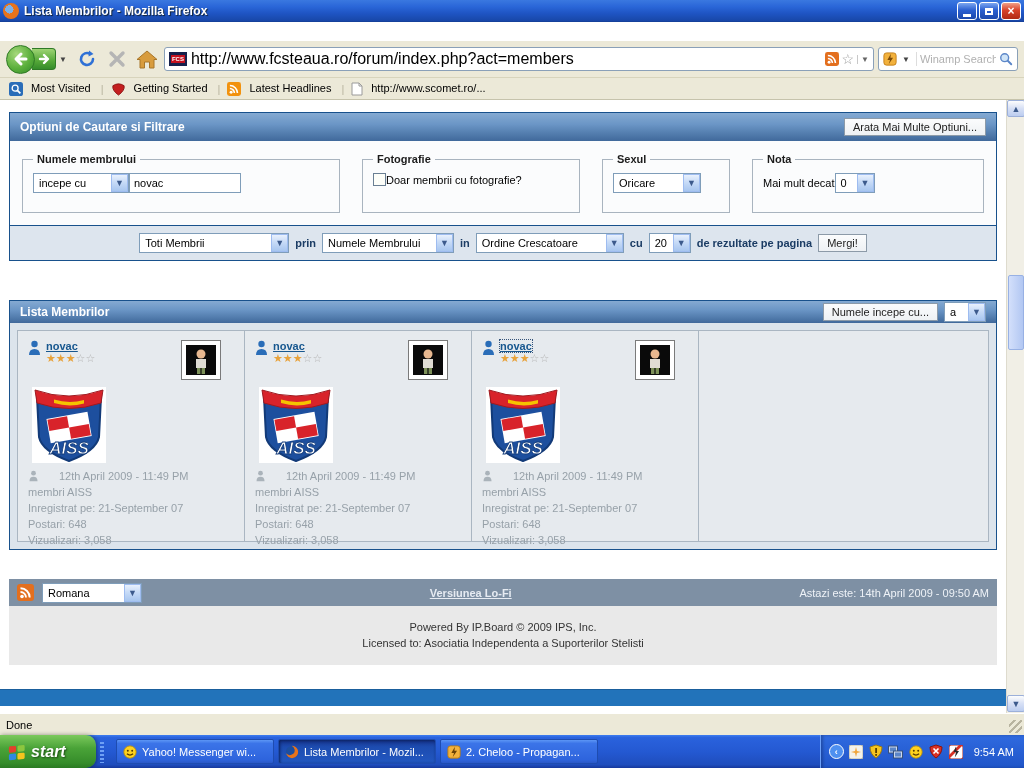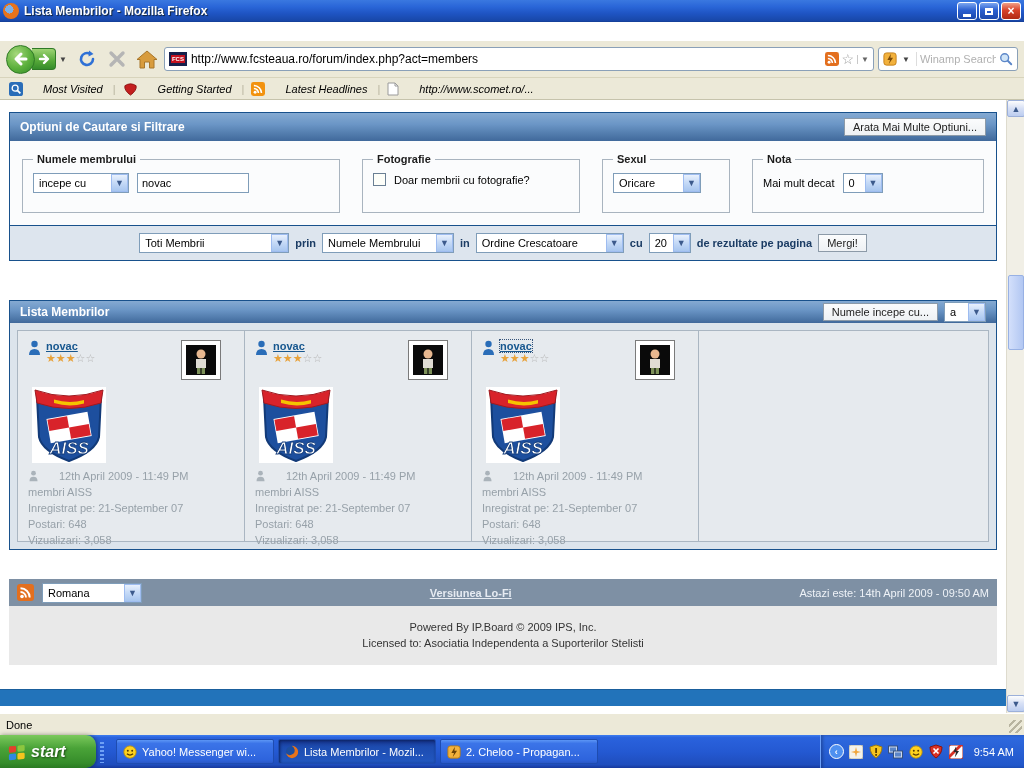--- a/index.html
+++ b/index.html
@@ -35,52 +35,52 @@
     background:radial-gradient(circle at 35% 30%,#a6d87c,#5cb03c 55%,#2f8a28); display:flex; align-items:center; justify-content:center; z-index:2; }
   .btn-fwd { width:24px; height:22px; border-radius:0 4px 4px 0; border:1px solid #2f7a26; border-left:none;
     background:linear-gradient(180deg,#9ed474,#55a838 60%,#358c2a); display:flex; align-items:center; justify-content:center; margin-left:-3px; }
   .nav-drop { color:#444; font-size:8px; padding:0 3px; }
   .tool-ic { width:26px; height:26px; display:flex; align-items:center; justify-content:center; }
 
   .urlbar { flex:1; height:24px; background:#fff; border:1px solid #8aa0b8; border-radius:3px;
     display:flex; align-items:center; padding:0 4px; gap:4px; }
   .favicon { width:18px; height:14px; background:#16214c; display:flex; align-items:center; justify-content:center; flex:none; }
   .favicon span { color:#fff; background:#c41220; font-size:6px; font-weight:bold; padding:0 1px; line-height:8px; }
-  .urltext { flex:1; font-size:12px; color:#000; white-space:nowrap; overflow:hidden; }
+  .urltext { flex:1; font-size:16px; color:#000; white-space:nowrap; overflow:hidden; }
   .url-icons { display:flex; align-items:center; gap:3px; }
   .star-o { color:#9a9a9a; font-size:14px; }
   .drop-sep { border-left:1px solid #c8c8c8; padding-left:3px; color:#666; font-size:8px; }
 
   .searchbox { width:140px; height:24px; background:#fff; border:1px solid #8aa0b8; border-radius:3px;
     display:flex; align-items:center; padding:0 4px; gap:3px; flex:none; }
   .search-engine { display:flex; align-items:center; gap:2px; border-right:1px solid #ddd; padding-right:3px; }
   .search-text { flex:1; color:#b0b0b0; font-size:11px; white-space:nowrap; overflow:hidden; }
 
   
   .bookmarksbar { position:absolute; top:78px; left:0; width:1024px; height:22px; background:#ece9d8;
     border-bottom:1px solid #c6c3ac; display:flex; align-items:center; padding-left:6px; gap:2px; }
-  .bm-item { display:flex; align-items:center; gap:20px; padding:1px 6px 1px 3px; color:#000;font-style:italic; }
+  .bm-item { display:flex; gap:8px; padding:1px 6px 1px 3px; color:#000; }
   .bm-sep { color:#b9b5a0; padding:0 2px; }
 
   
   .viewport { position:absolute; top:100px; left:0; width:1024px; height:613px; background:#fff; }
   .page { position:absolute; top:0; left:0; width:1006px; height:613px; background:#fff; overflow:hidden; }
 
   .ipb-box { margin:0 9px; border:1px solid #18518c; }
   .box-search { margin-top:12px; }
   .ipb-header { height:28px; background:linear-gradient(180deg,#85aad2 0%,#6b96c6 40%,#40699b 100%);
     display:flex; align-items:center; padding:0 10px; }
   .ipb-header .htitle { color:#fff; font-weight:bold; font-size:12px; flex:1; }
   .xp-btn { background:linear-gradient(180deg,#fbfcfd,#eef1f4); border:1px solid #8c9aa8; color:#222;
     font-size:11px; padding:2px 8px; }
   .search-body { background:#fbfcfd; padding:12px 12px 12px; display:flex; gap:22px; }
   fieldset { border:1px solid #a9b4bf; height:60px; padding:8px 10px 0; }
   legend { font-weight:bold; color:#1c1c1c; padding:0 4px; font-size:11px; }
   .fs-name { width:318px; } .fs-photo { width:218px; } .fs-sex { width:128px; } .fs-nota { flex:1; }
-  .fs-row { display:flex; align-items:center; gap:8px; }
+  .fs-row { display:flex; align-items:center; }
 
   .xpsel { display:inline-flex; align-items:center; border:1px solid #7f9db9; background:#fff; height:20px; }
   .xpsel-text { flex:1; padding:0 5px; white-space:nowrap; overflow:hidden; font-size:11px; color:#000; }
   .xpsel-arrow { width:17px; height:18px; background:linear-gradient(180deg,#e9f1fd,#c7dbf7 45%,#a8c6ef);
     border:1px solid #9ebcf0; color:#3c5a8c; font-size:9px; display:flex; align-items:center; justify-content:center; flex:none; }
   .txt-input { border:1px solid #7f9db9; height:20px; width:112px; padding:0 4px; font-family:"Liberation Sans",sans-serif; font-size:11px; }
   .cb { width:13px; height:13px; border:1px solid #6a7f94; background:#fdfef9; flex:none; }
 
   .filter-row { background:#dde5ee; border-top:1px solid #18518c; padding:7px 0; display:flex;
     align-items:center; justify-content:center; gap:6px; }

